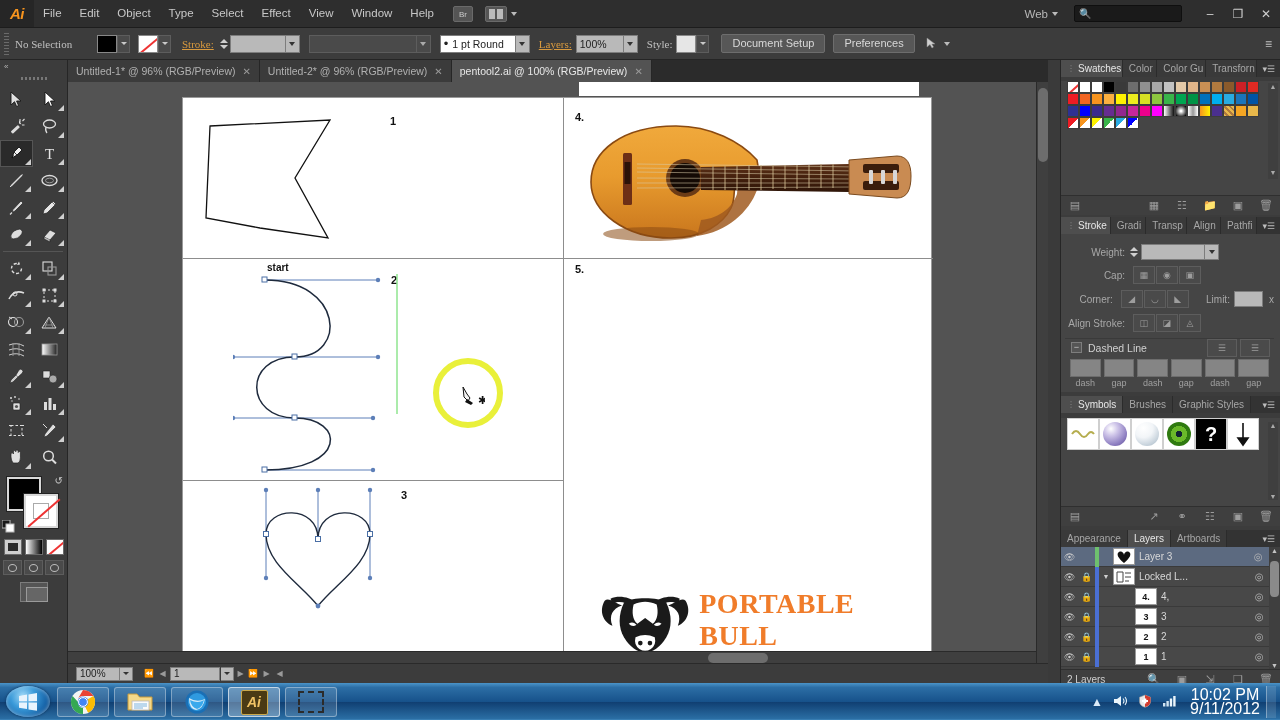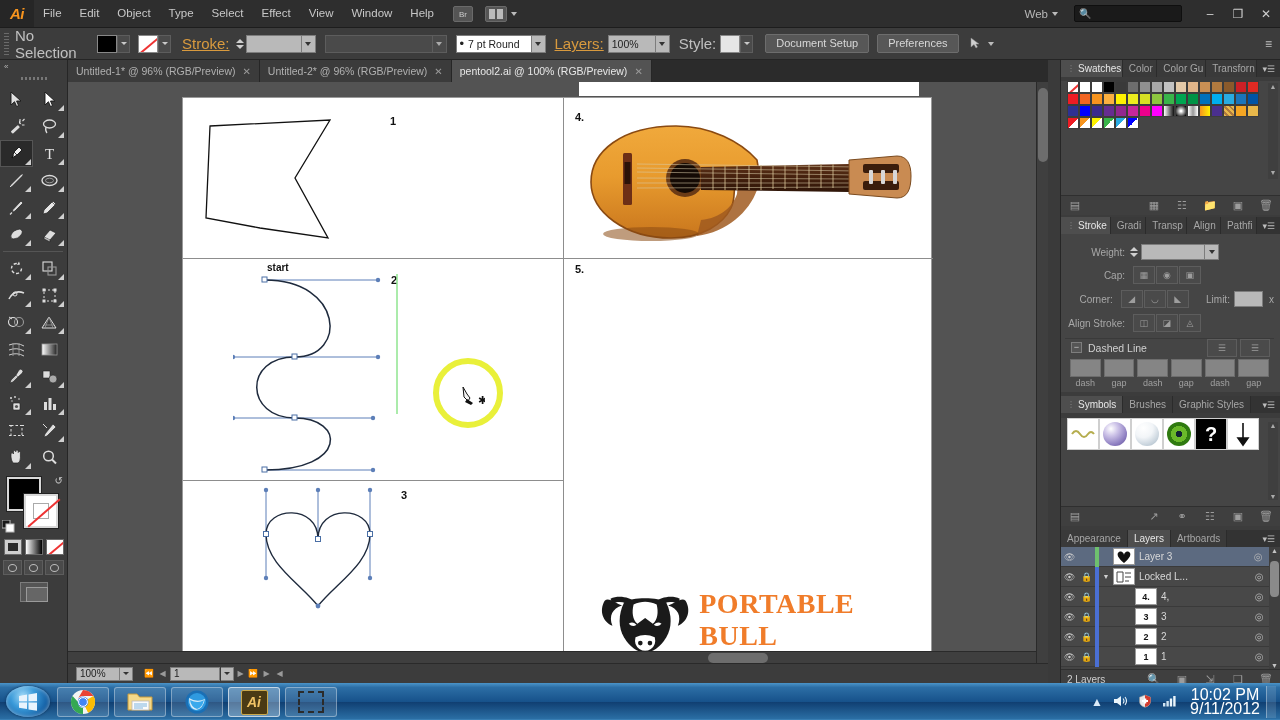--- a/index.html
+++ b/index.html
@@ -53,21 +53,21 @@
 
   
   .controlbar {
     position:absolute;left:0;top:28px;width:1280px;height:32px;
     background:#3c3c3c;border-bottom:1px solid #252525;
     display:flex;align-items:center;padding-left:4px;
   }
   .grip { width:5px;height:22px;background:
     repeating-linear-gradient(to bottom,#6a6a6a 0 1px,transparent 1px 3px);
     margin-right:6px; }
-  .cb-label{color:#c0c0c0;font-size:15px;}
+  .cb-label{color:#c0c0c0;font-size:11px;font-family:Liberation Serif, serif;}
   .cb-label.orange{color:#d99a3e;text-decoration:underline;}
   .sw-box{width:20px;height:18px;border:1px solid #888;}
   .sw-black{background:#000;}
   .sw-none{background:#fff;position:relative;overflow:hidden;}
   .sw-none:after{content:'';position:absolute;left:-3px;top:8px;width:28px;height:1.5px;background:#e33;transform:rotate(-40deg);}
   .mini-caret{width:13px;height:18px;background:#4a4a4a;border:1px solid #5d5d5d;display:flex;align-items:center;justify-content:center;}
   .mini-caret i{width:0;height:0;border-left:3px solid transparent;border-right:3px solid transparent;border-top:3.5px solid #c9c9c9;}
   .stepper{display:flex;flex-direction:column;justify-content:center;margin-right:2px;}
   .stepper i{width:0;height:0;border-left:4px solid transparent;border-right:4px solid transparent;margin:1px 0;}
   .stepper i.up{border-bottom:4px solid #cfcfcf;}
@@ -260,21 +260,21 @@
     <div style="display:flex;align-items:center;margin-left:9px">
       <div class="cb-field dark" style="width:108px"></div>
       <div class="cb-drop dark">
           <i></i>
         </div>
     </div>
 
     <div style="display:flex;align-items:center;margin-left:9px">
       <div class="cb-field white" style="width:76px">
         <span style="font-size:13px;line-height:10px;margin-right:4px;color:#222">•</span>
-        <span>7 pt Round</span>
+        <span>1 pt Round</span>
       </div>
       <div class="cb-drop">
           <i></i>
         </div>
     </div>
 
     <div class="cb-label orange" style="margin-left:9px">Layers:</div>
     <div style="display:flex;align-items:center;margin-left:4px">
       <div class="cb-field" style="width:48px">100%</div>
       <div class="cb-drop">

